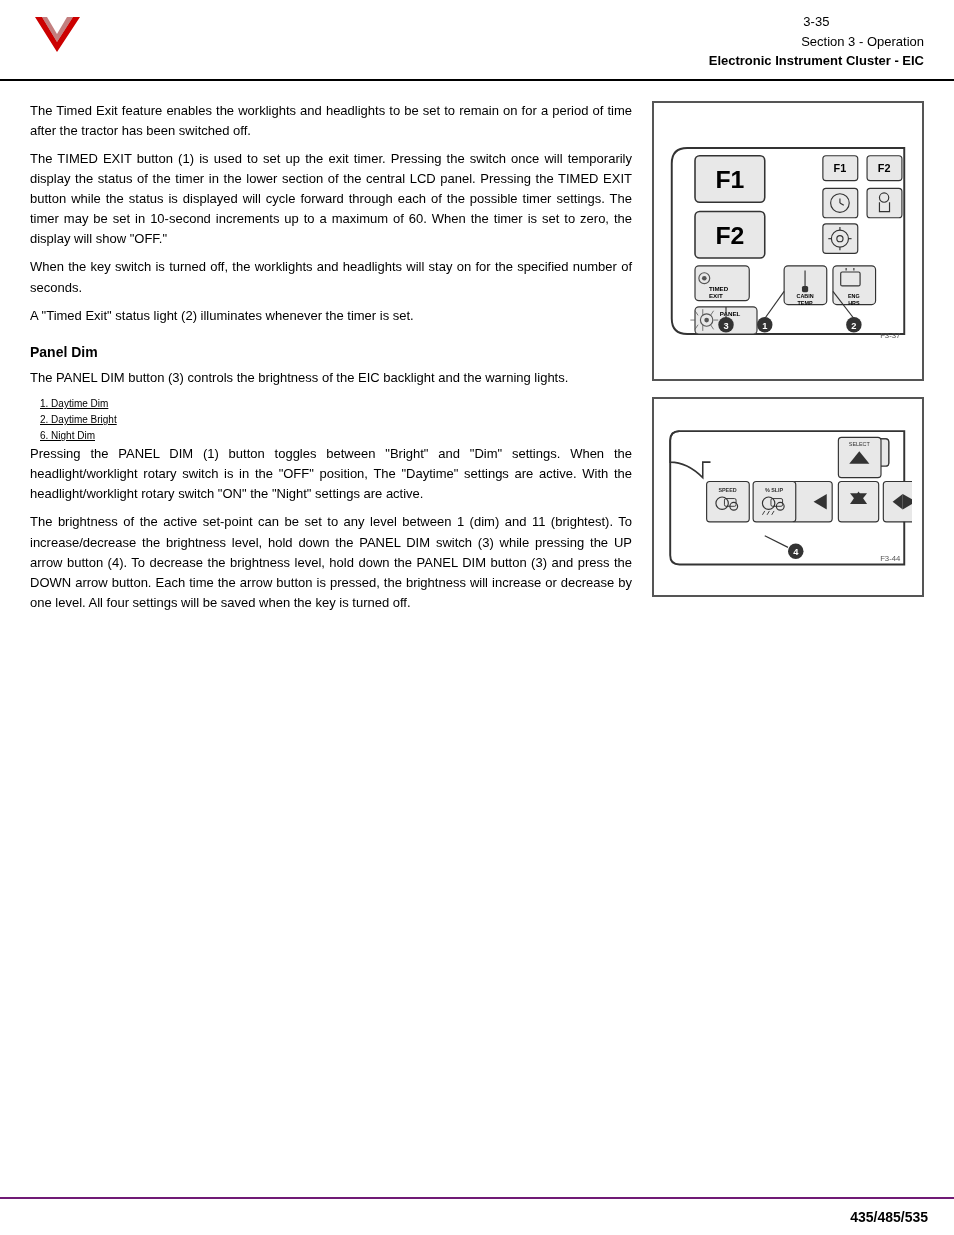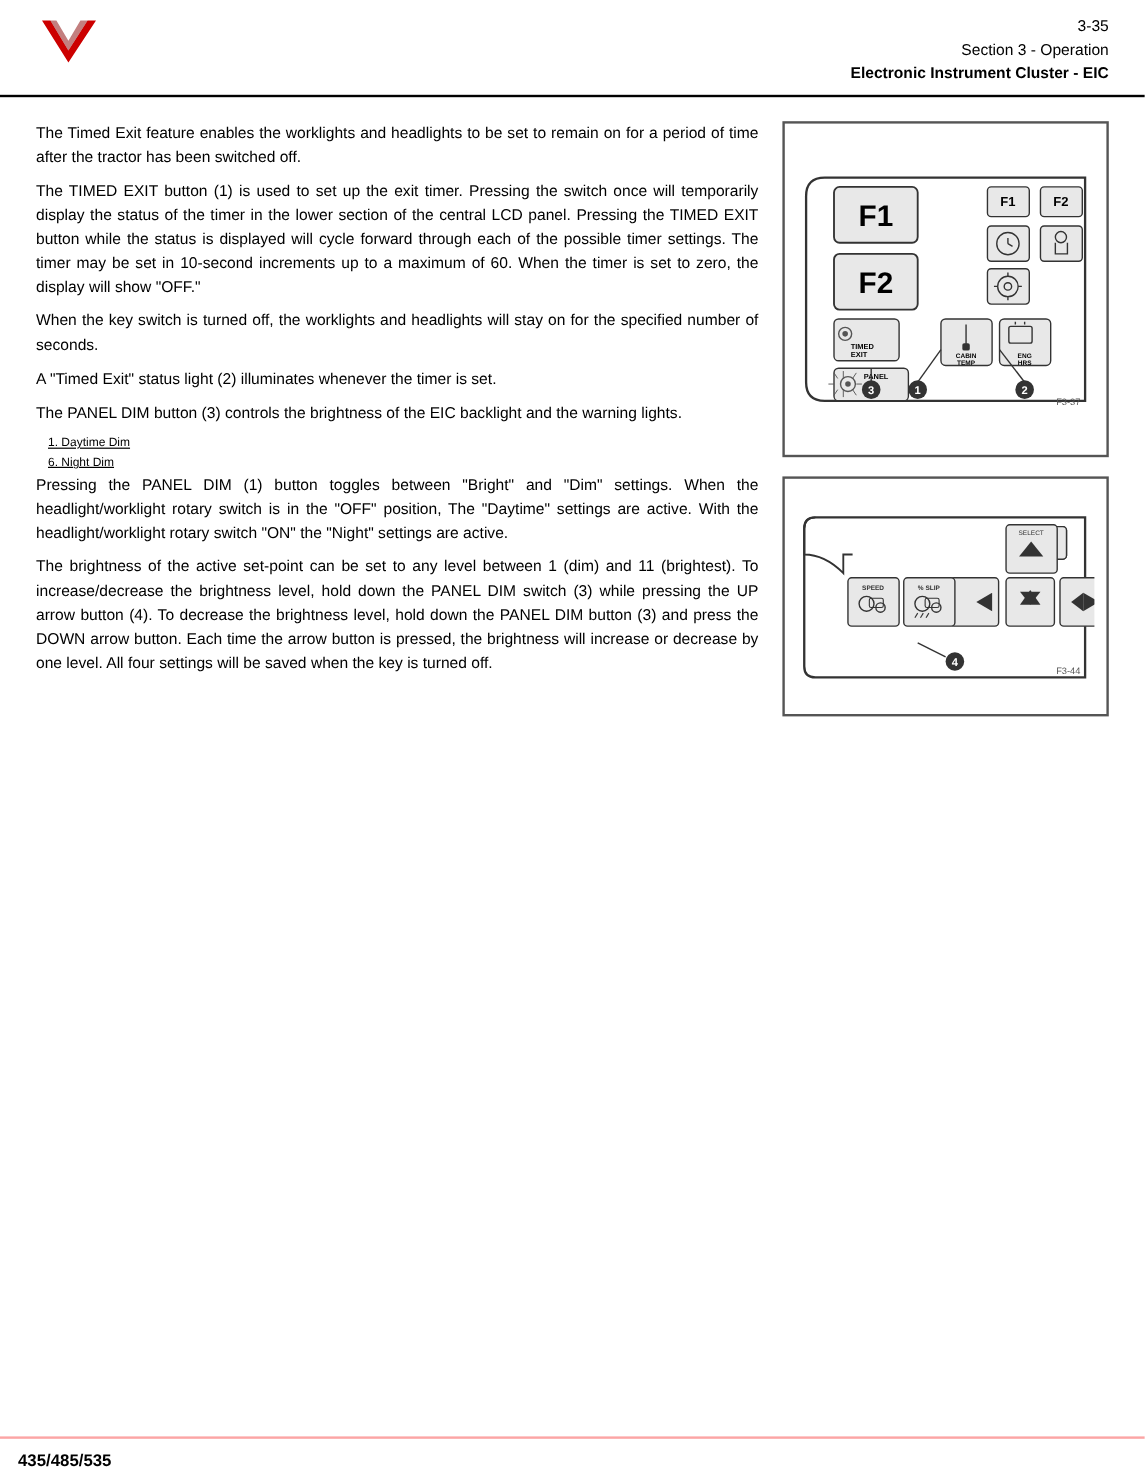--- a/index.html
+++ b/index.html
@@ -25,20 +25,21 @@
       width: 55px;
       height: 45px;
     }
     .header-right {
       text-align: right;
       font-size: 13px;
       line-height: 1.5;
     }
     .header-right .page-num {
       font-size: 13px;
+      text-align: center;
     }
     .header-right .section-title {
       font-size: 13px;
     }
     .header-right .section-subtitle {
       font-size: 13px;
       font-weight: bold;
     }
 
     
@@ -105,23 +106,24 @@
       width: 100%;
       height: 100%;
     }
 
     
     .footer {
       position: absolute;
       bottom: 0;
       left: 0;
       right: 0;
-      border-top: 2px solid #fca5a5;
-      padding: 10px 15px;
+      border-top: 2px solid #701a75;
+      padding: 10px 26px;
       display: flex;
+      justify-content: flex-end;
     }
     .footer-text {
       font-size: 14px;
       font-weight: bold;
     }
 
     
     .section-gap {
       margin-top: 18px;
     }
@@ -146,22 +148,24 @@
 
 <div class="content">
 
   <div class="left-col">
 
     <p>The Timed Exit feature enables the worklights and headlights to be set to remain on for a period of time after the tractor has been switched off.</p>
     <p>The TIMED EXIT button (1) is used to set up the exit timer. Pressing the switch once will temporarily display the status of the timer in the lower section of the central LCD panel. Pressing the TIMED EXIT button while the status is displayed will cycle forward through each of the possible timer settings. The timer may be set in 10-second increments up to a maximum of 60. When the timer is set to zero, the display will show "OFF."</p>
     <p>When the key switch is turned off, the worklights and headlights will stay on for the specified number of seconds.</p>
     <p>A "Timed Exit" status light (2) illuminates whenever the timer is set.</p>
 
+    <div class="section-heading section-gap">Panel Dim</div>
     <p>The PANEL DIM button (3) controls the brightness of the EIC backlight and the warning lights.</p>
     <div class="list-item">1. Daytime Dim</div>
+    <div class="list-item">2. Daytime Bright</div>
     <div class="list-item">6. Night Dim</div>
     <p>Pressing the PANEL DIM (1) button toggles between "Bright" and "Dim" settings. When the headlight/worklight rotary switch is in the "OFF" position, The "Daytime" settings are active. With the headlight/worklight rotary switch "ON" the "Night" settings are active.</p>
     <p>The brightness of the active set-point can be set to any level between 1 (dim) and 11 (brightest). To increase/decrease the brightness level, hold down the PANEL DIM switch (3) while pressing the UP arrow button (4). To decrease the brightness level, hold down the PANEL DIM button (3) and press the DOWN arrow button. Each time the arrow button is pressed, the brightness will increase or decrease by one level. All four settings will be saved when the key is turned off.</p>
   </div>
 
   <div class="right-col">
 
     <div class="diagram-box fig1">
       <svg class="diagram-svg" viewBox="0 0 320 260" xmlns="http://www.w3.org/2000/svg">
 

